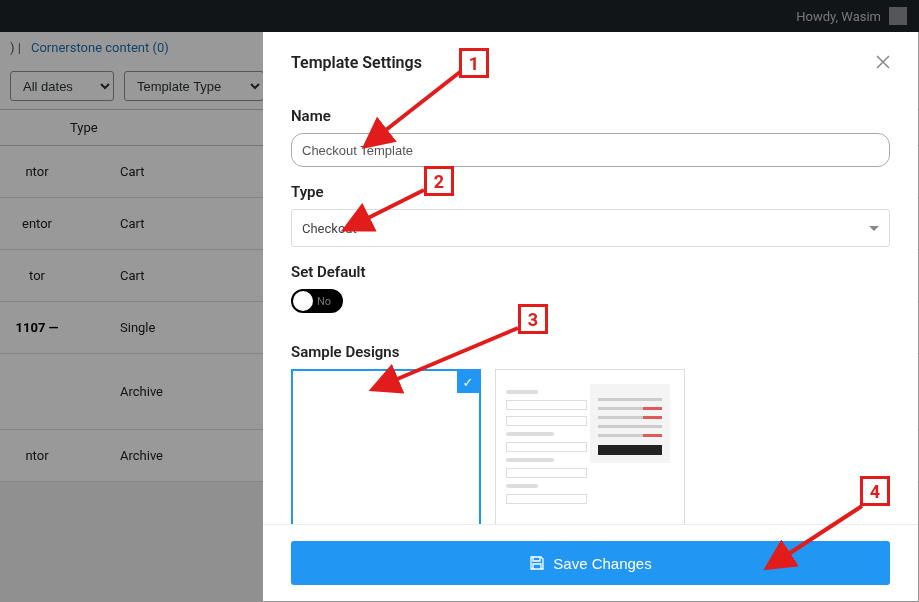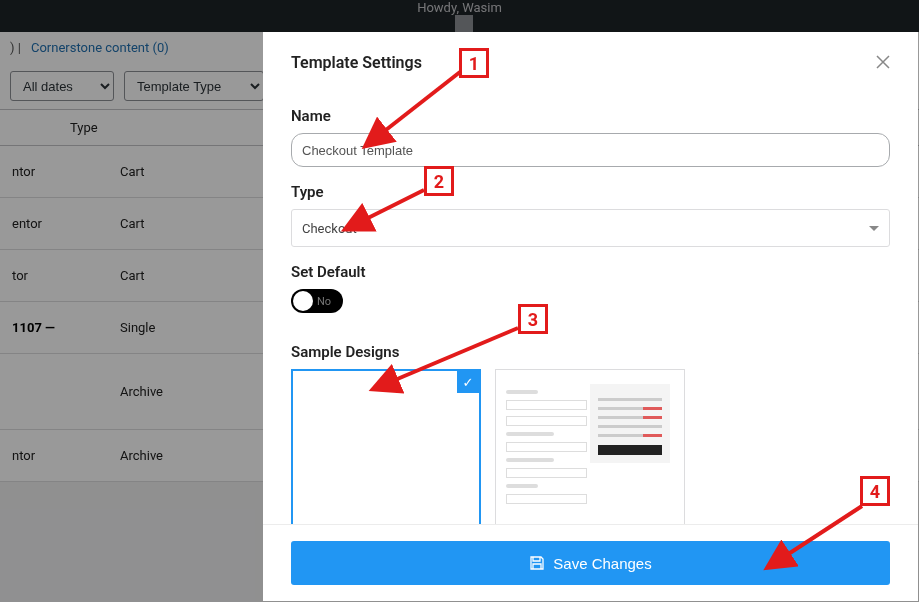--- a/index.html
+++ b/index.html
@@ -15,21 +15,20 @@
 }
 .topbar {
   background: #1d2327;
   height: 32px;
   display: flex;
   align-items: center;
   justify-content: flex-end;
   padding: 0 12px;
   color: #c3c4c7;
   font-size: 13px;
-  flex-direction: column;
 }
 .topbar .avatar {
   width: 18px;
   height: 18px;
   background: #8c8f94;
   margin-left: 8px;
   display: inline-block;
 }
 .page {
   background: #fff;
@@ -54,21 +53,21 @@
 .list-head {
   padding: 10px 12px;
   border-top: 1px solid #c3c4c7;
   border-bottom: 1px solid #c3c4c7;
 }
 .row {
   padding: 18px 12px;
   border-bottom: 1px solid #dcdcde;
 }
 .cell-type { margin-left: 58px; display: inline-block; }
-.row .editor { display: inline-block; width: 50px; }
+.row .editor { display: inline-block; width: 50px; text-align: center; }
 .row .idlink { color: #000000; font-weight: bold; }
 
 
 .dim {
   position: absolute;
   inset: 0;
   background: rgba(0,0,0,0.4);
 }
 
 

